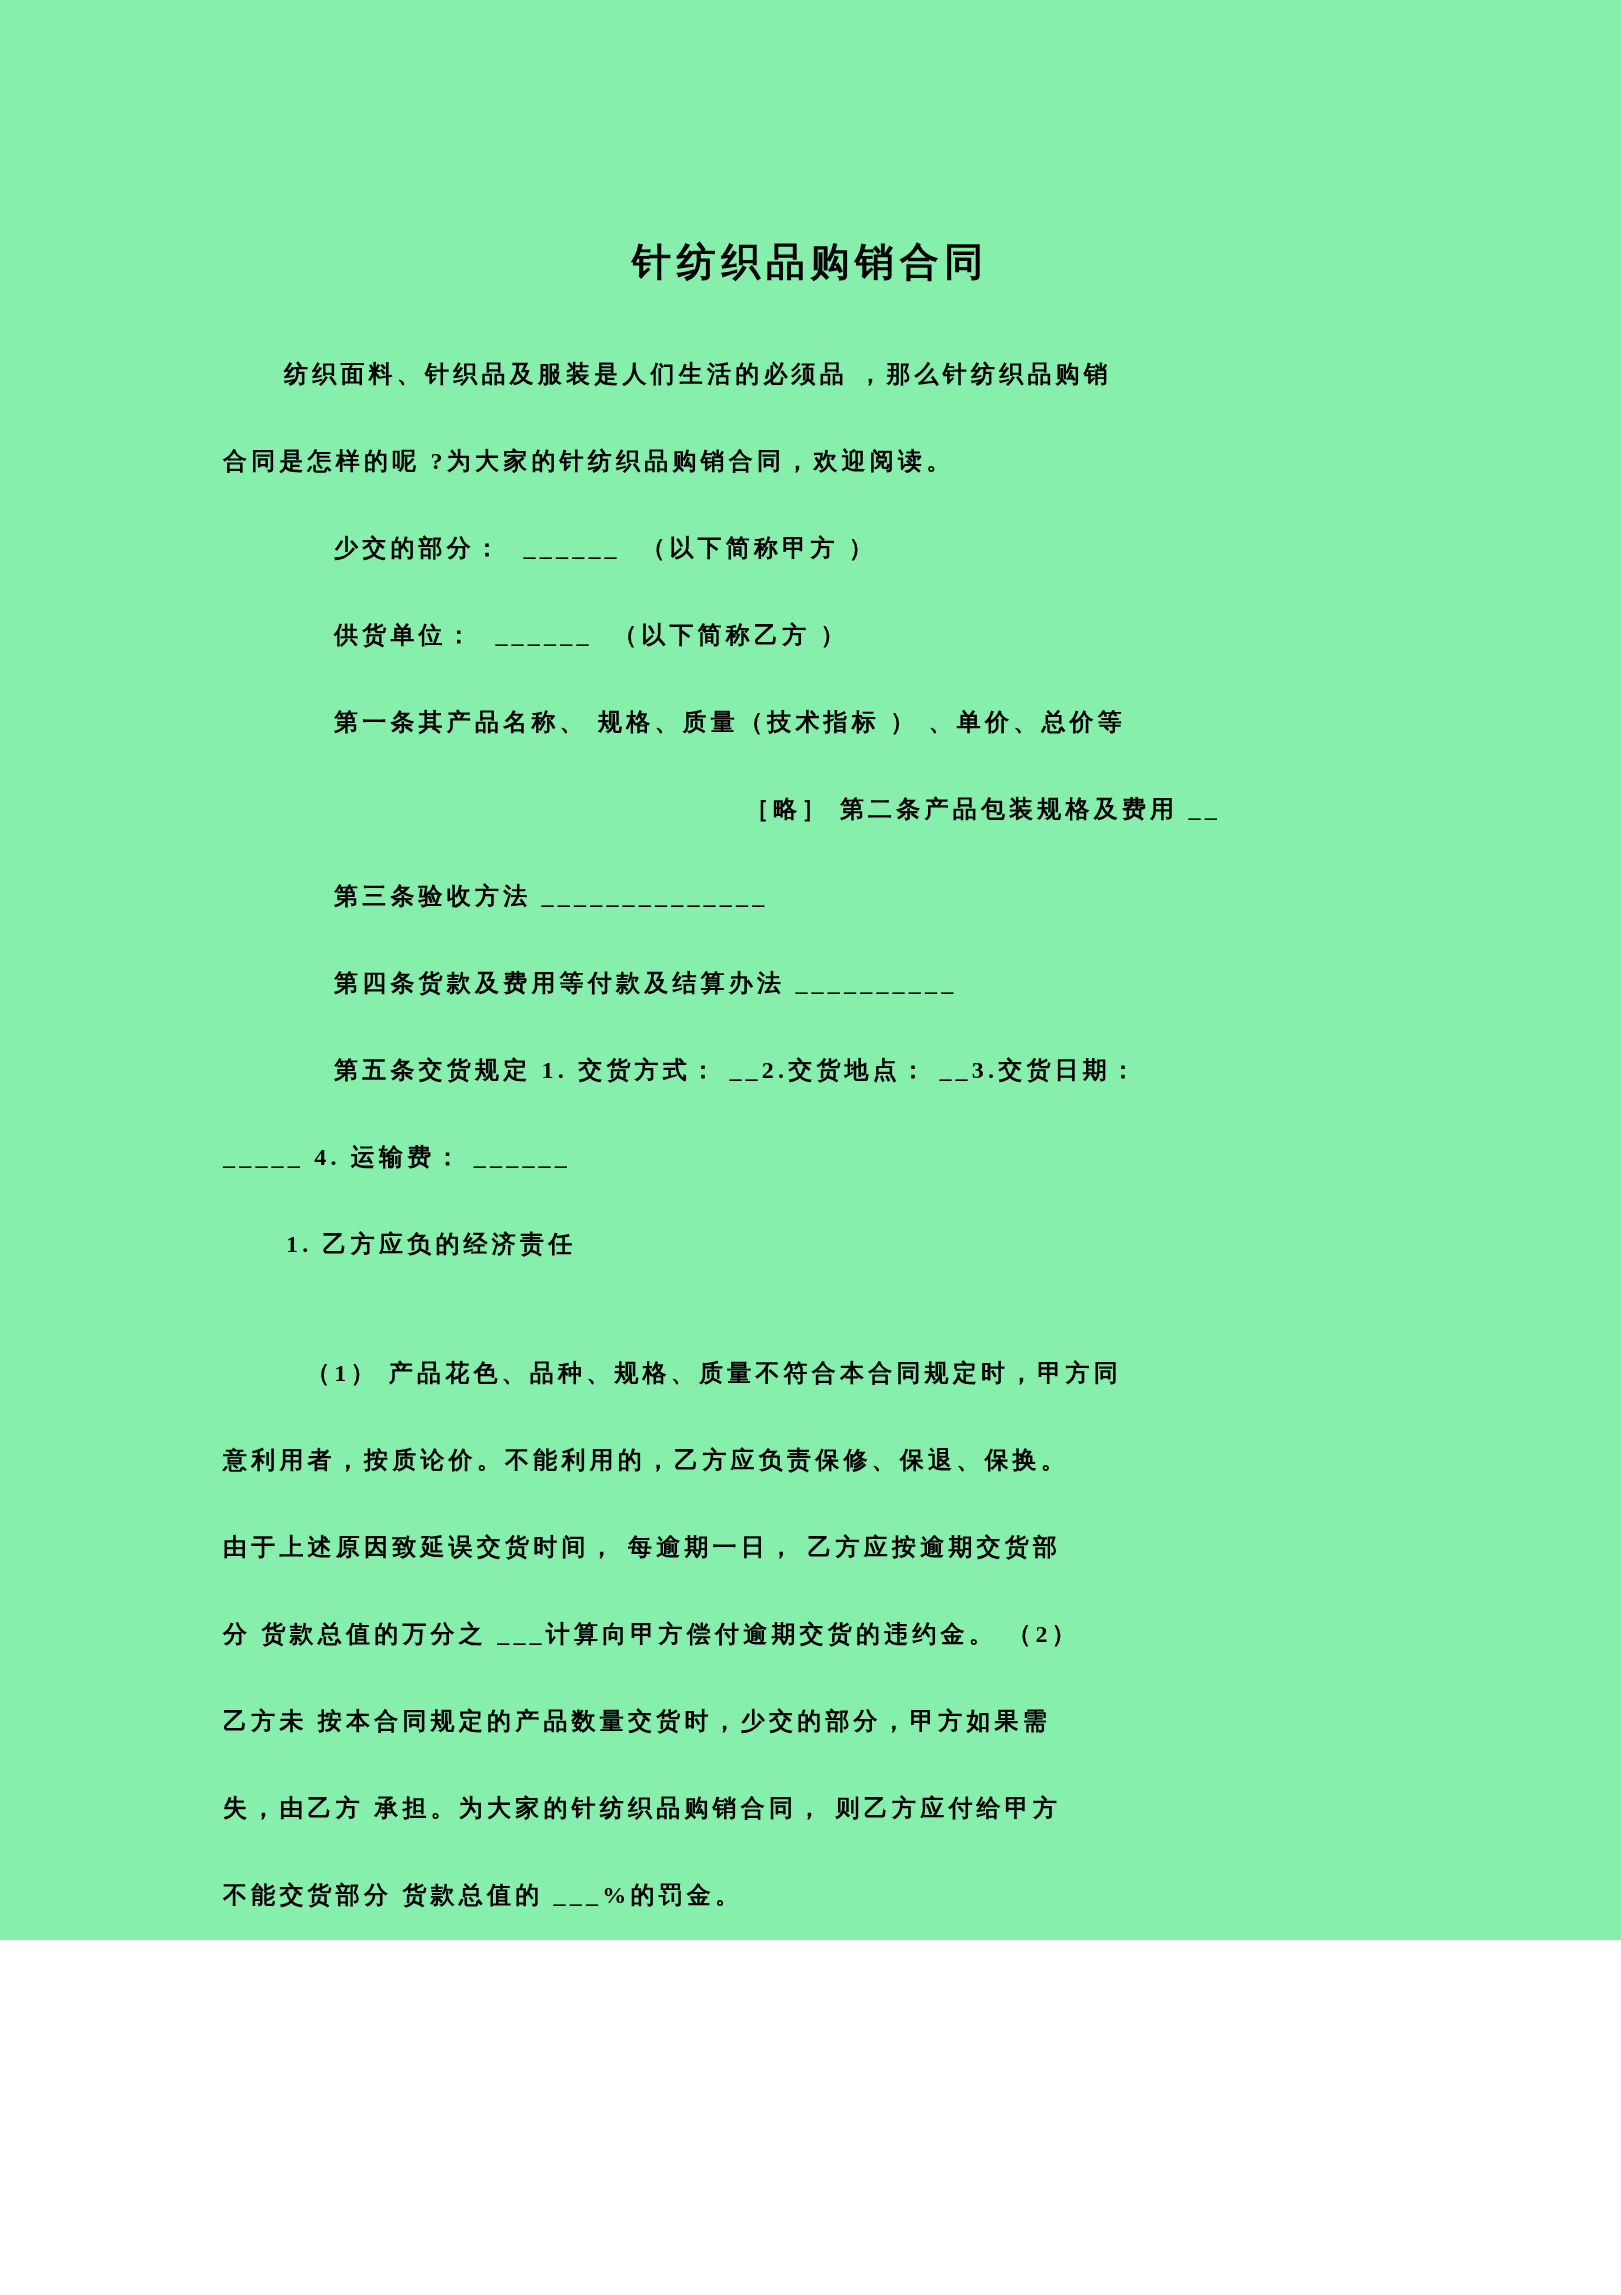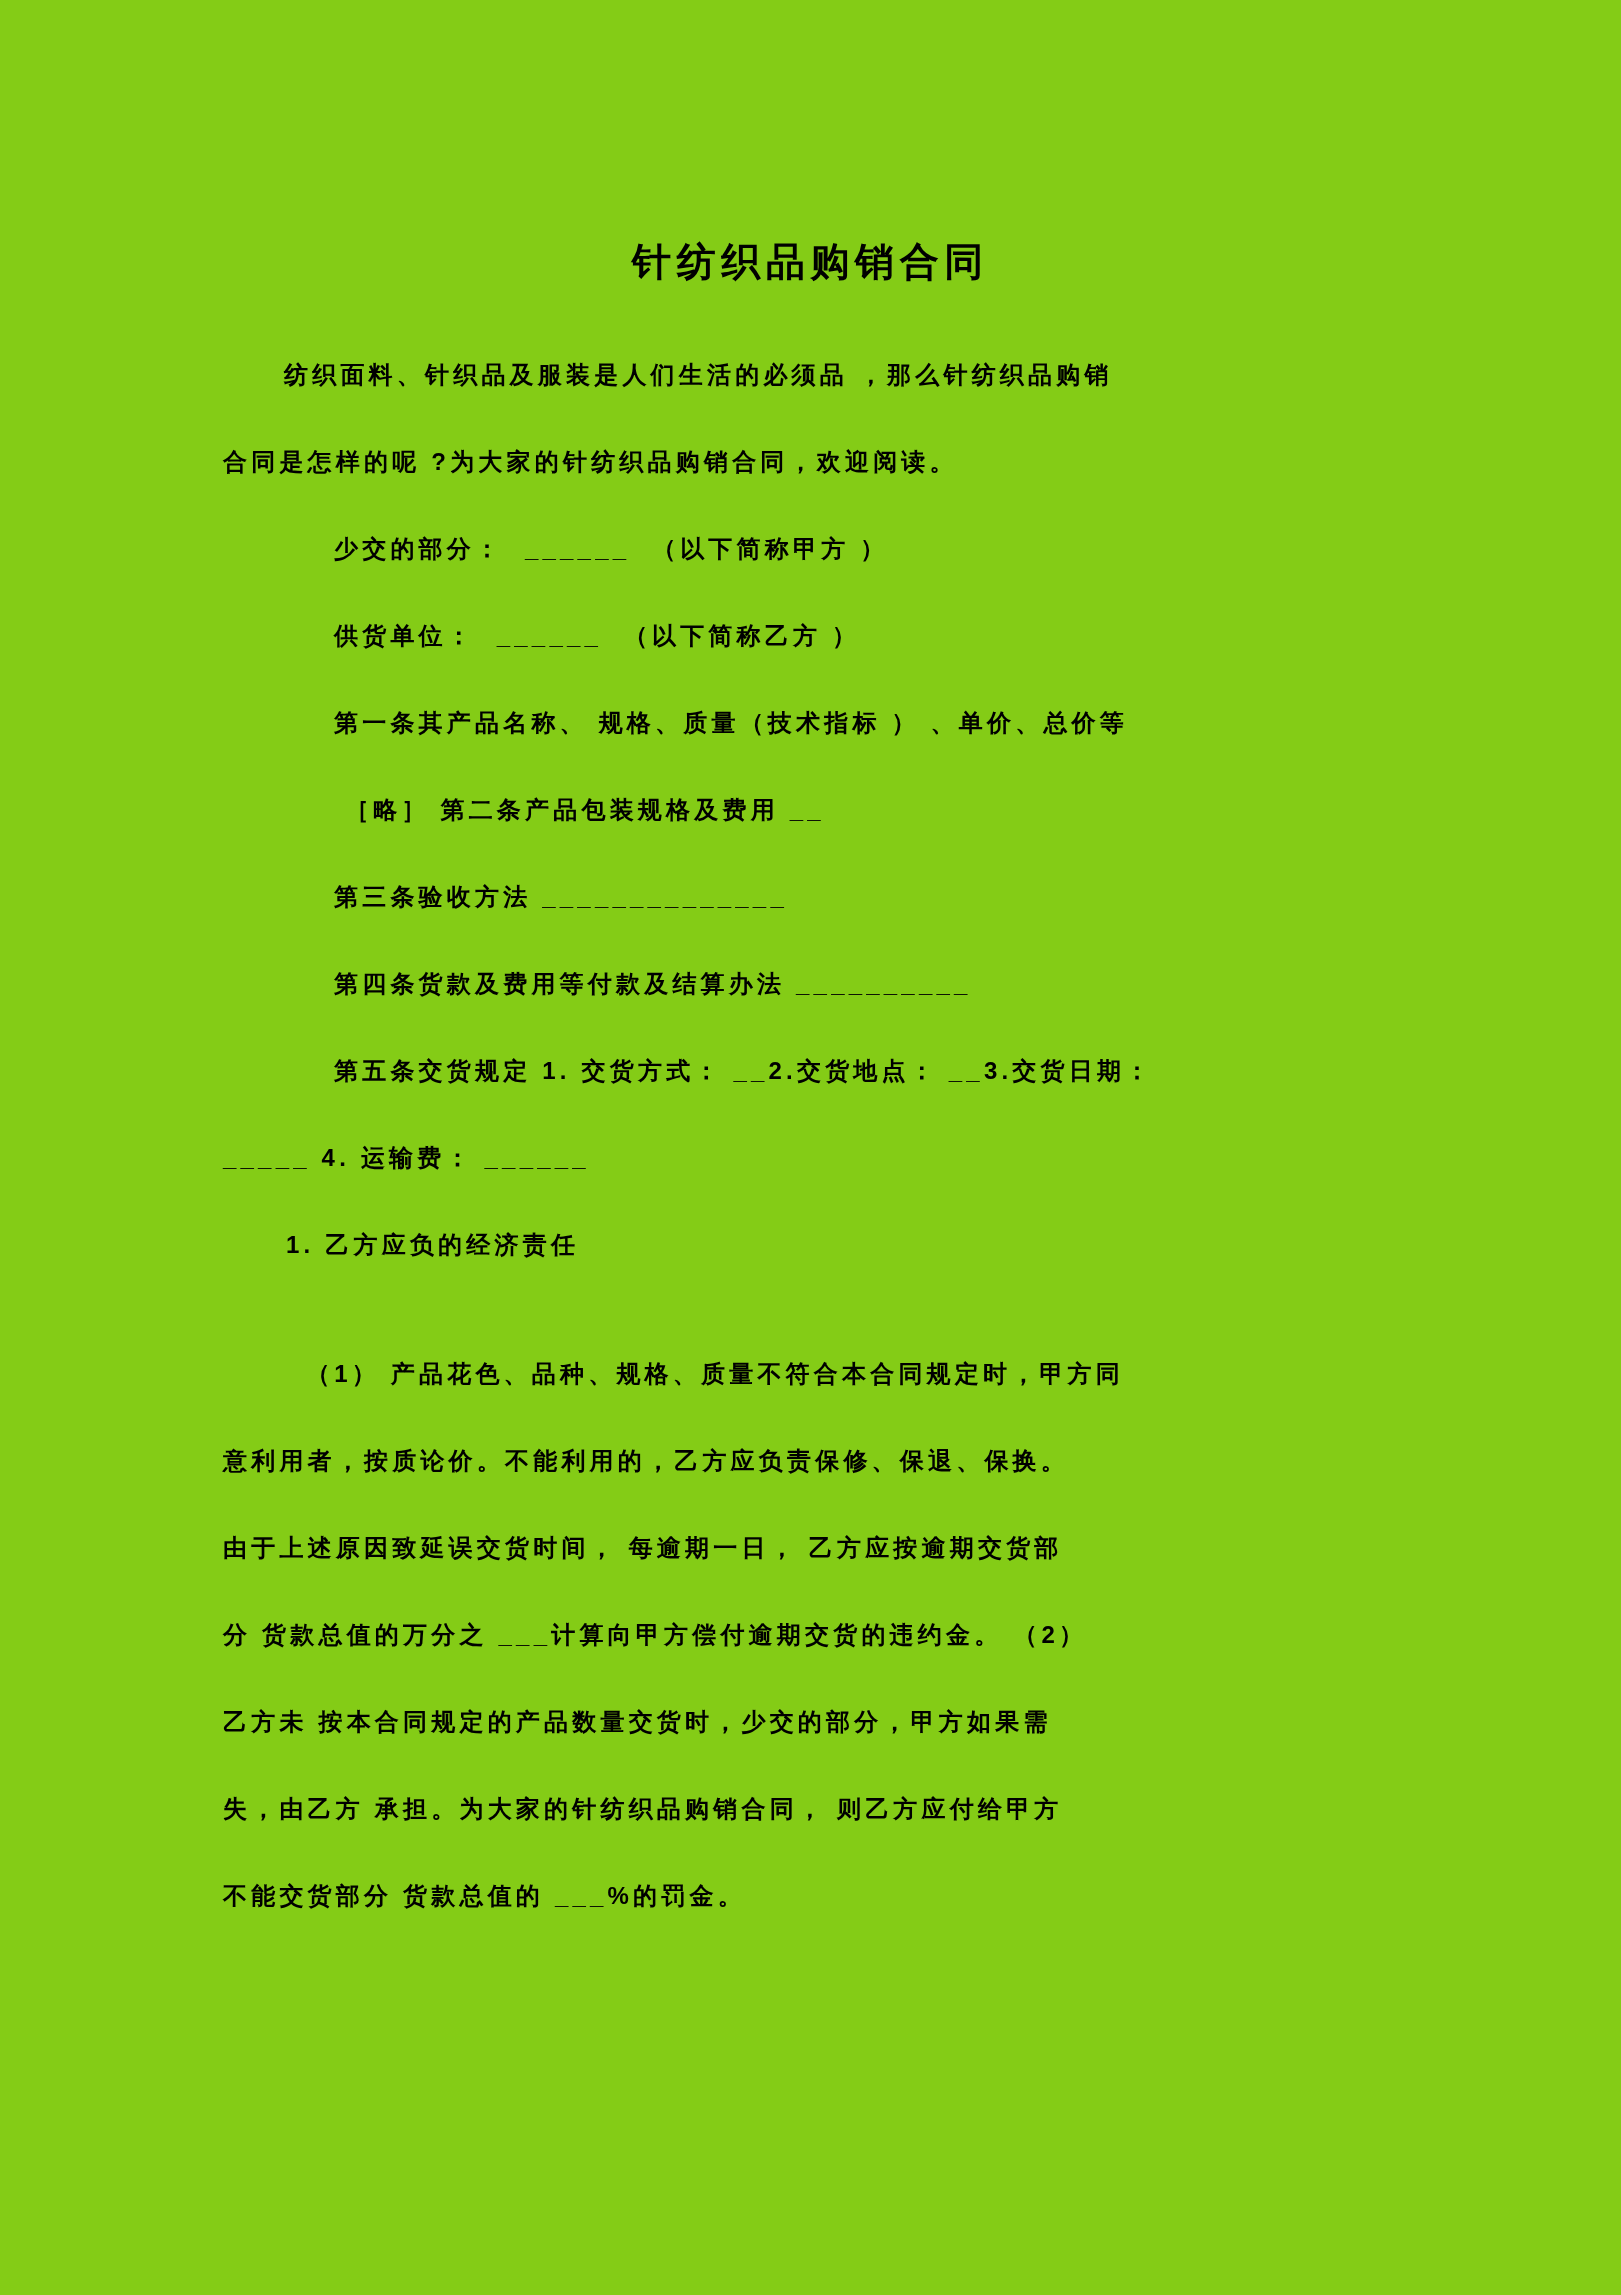--- a/index.html
+++ b/index.html
@@ -3,25 +3,25 @@
   <meta charset="utf-8">
   <style>
     html, body {
       margin: 0;
       padding: 0;
       background: #ffffff;
     }
     .page {
       position: relative;
       width: 1621px;
-      height: 2295px;
-      background: #84cc16;
+      height: 1940px;
+      background: #86efac;
       box-sizing: border-box;
       padding: 192px 0 0 223px;
-      font-family: Liberation Sans, sans-serif;
+      font-family: Liberation Serif, serif;
       font-weight: 700;
       color: #000000;
       overflow: hidden;
     }
     .line {
       height: 87px;
       line-height: 87px;
       font-size: 24px;
       letter-spacing: 4.2px;
       white-space: pre;
@@ -30,21 +30,21 @@
       font-size: 39px;
       letter-spacing: 5.6px;
       margin-left: -223px;
       width: 1621px;
       text-align: center;
     }
     .ind-88  { padding-left: 61px; }
     .ind-91  { padding-left: 63px; }
     .ind-120 { padding-left: 83px; }
     .ind-159 { padding-left: 111px; }
-    .ind-175 { padding-left: 122px; }
+    .ind-175 { padding-left: 122px; text-align: center; }
     .gap-65  { margin-top: 45px; }
     .gap-60  { margin-top: 42px; }
   </style>
 </head>
 <body>
 
 <div class="page">
   <h1 class="line title">针纺织品购销合同</h1>
 
   <div class="line ind-88">纺织面料、针织品及服装是人们生活的必须品 ，那么针纺织品购销</div>

